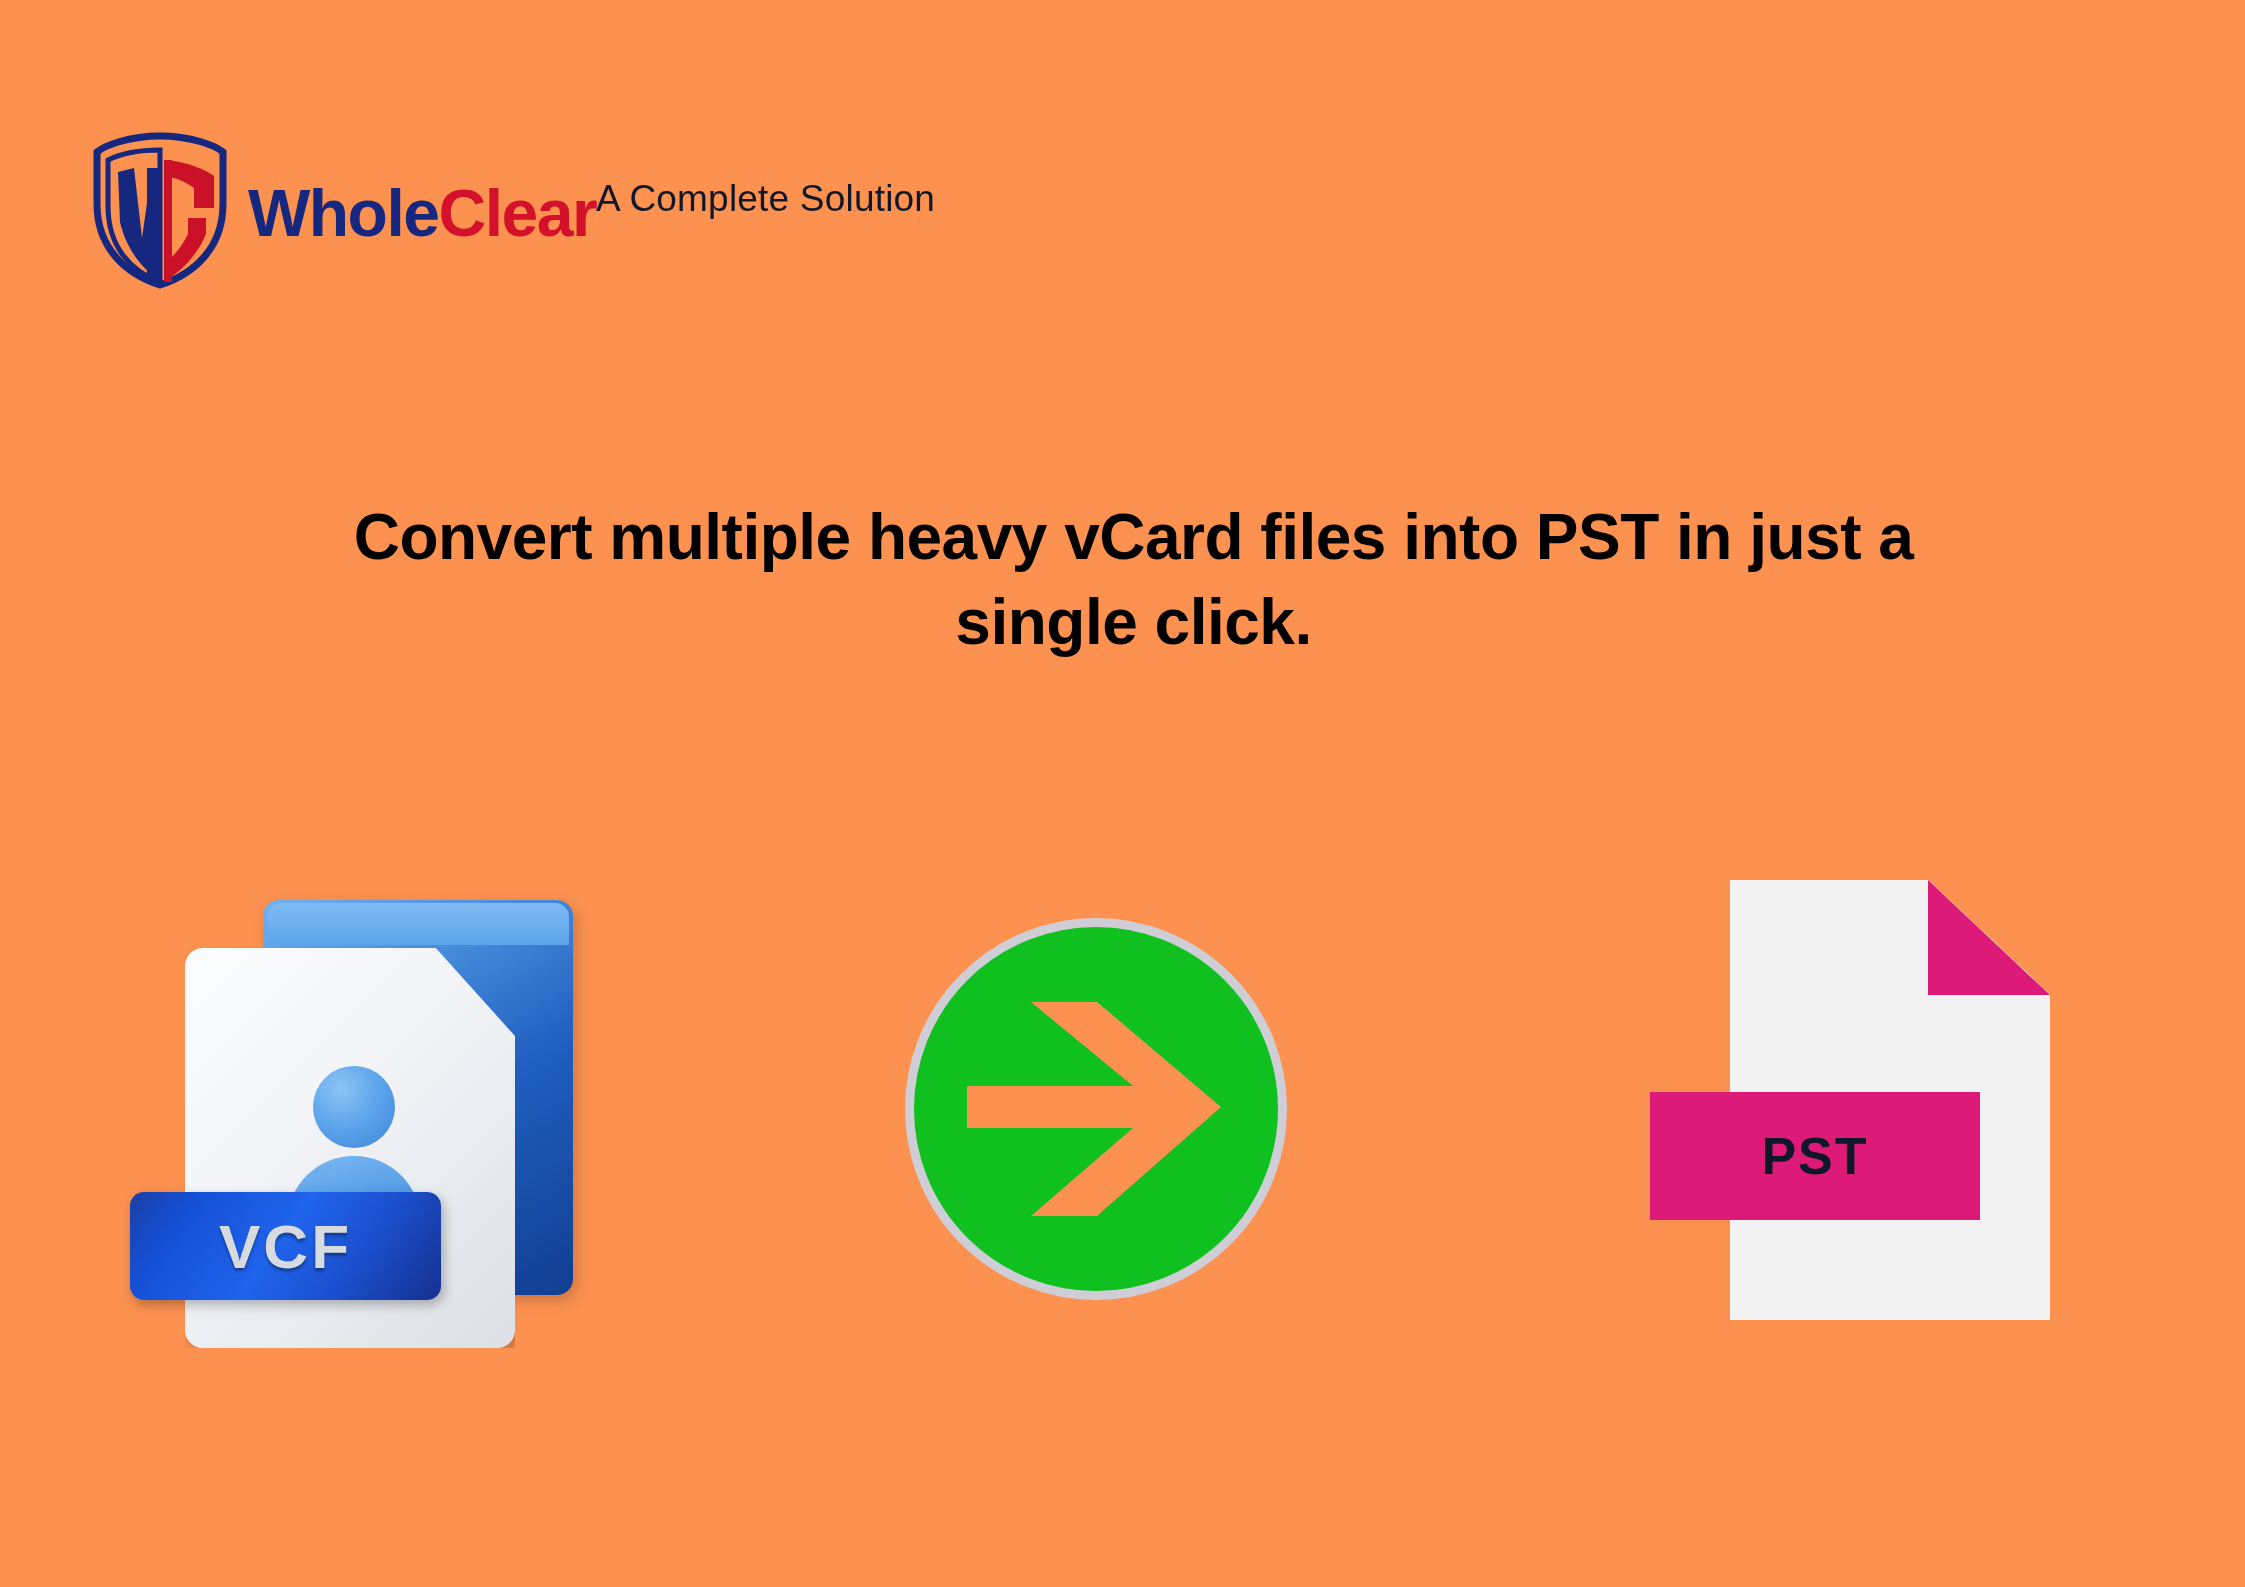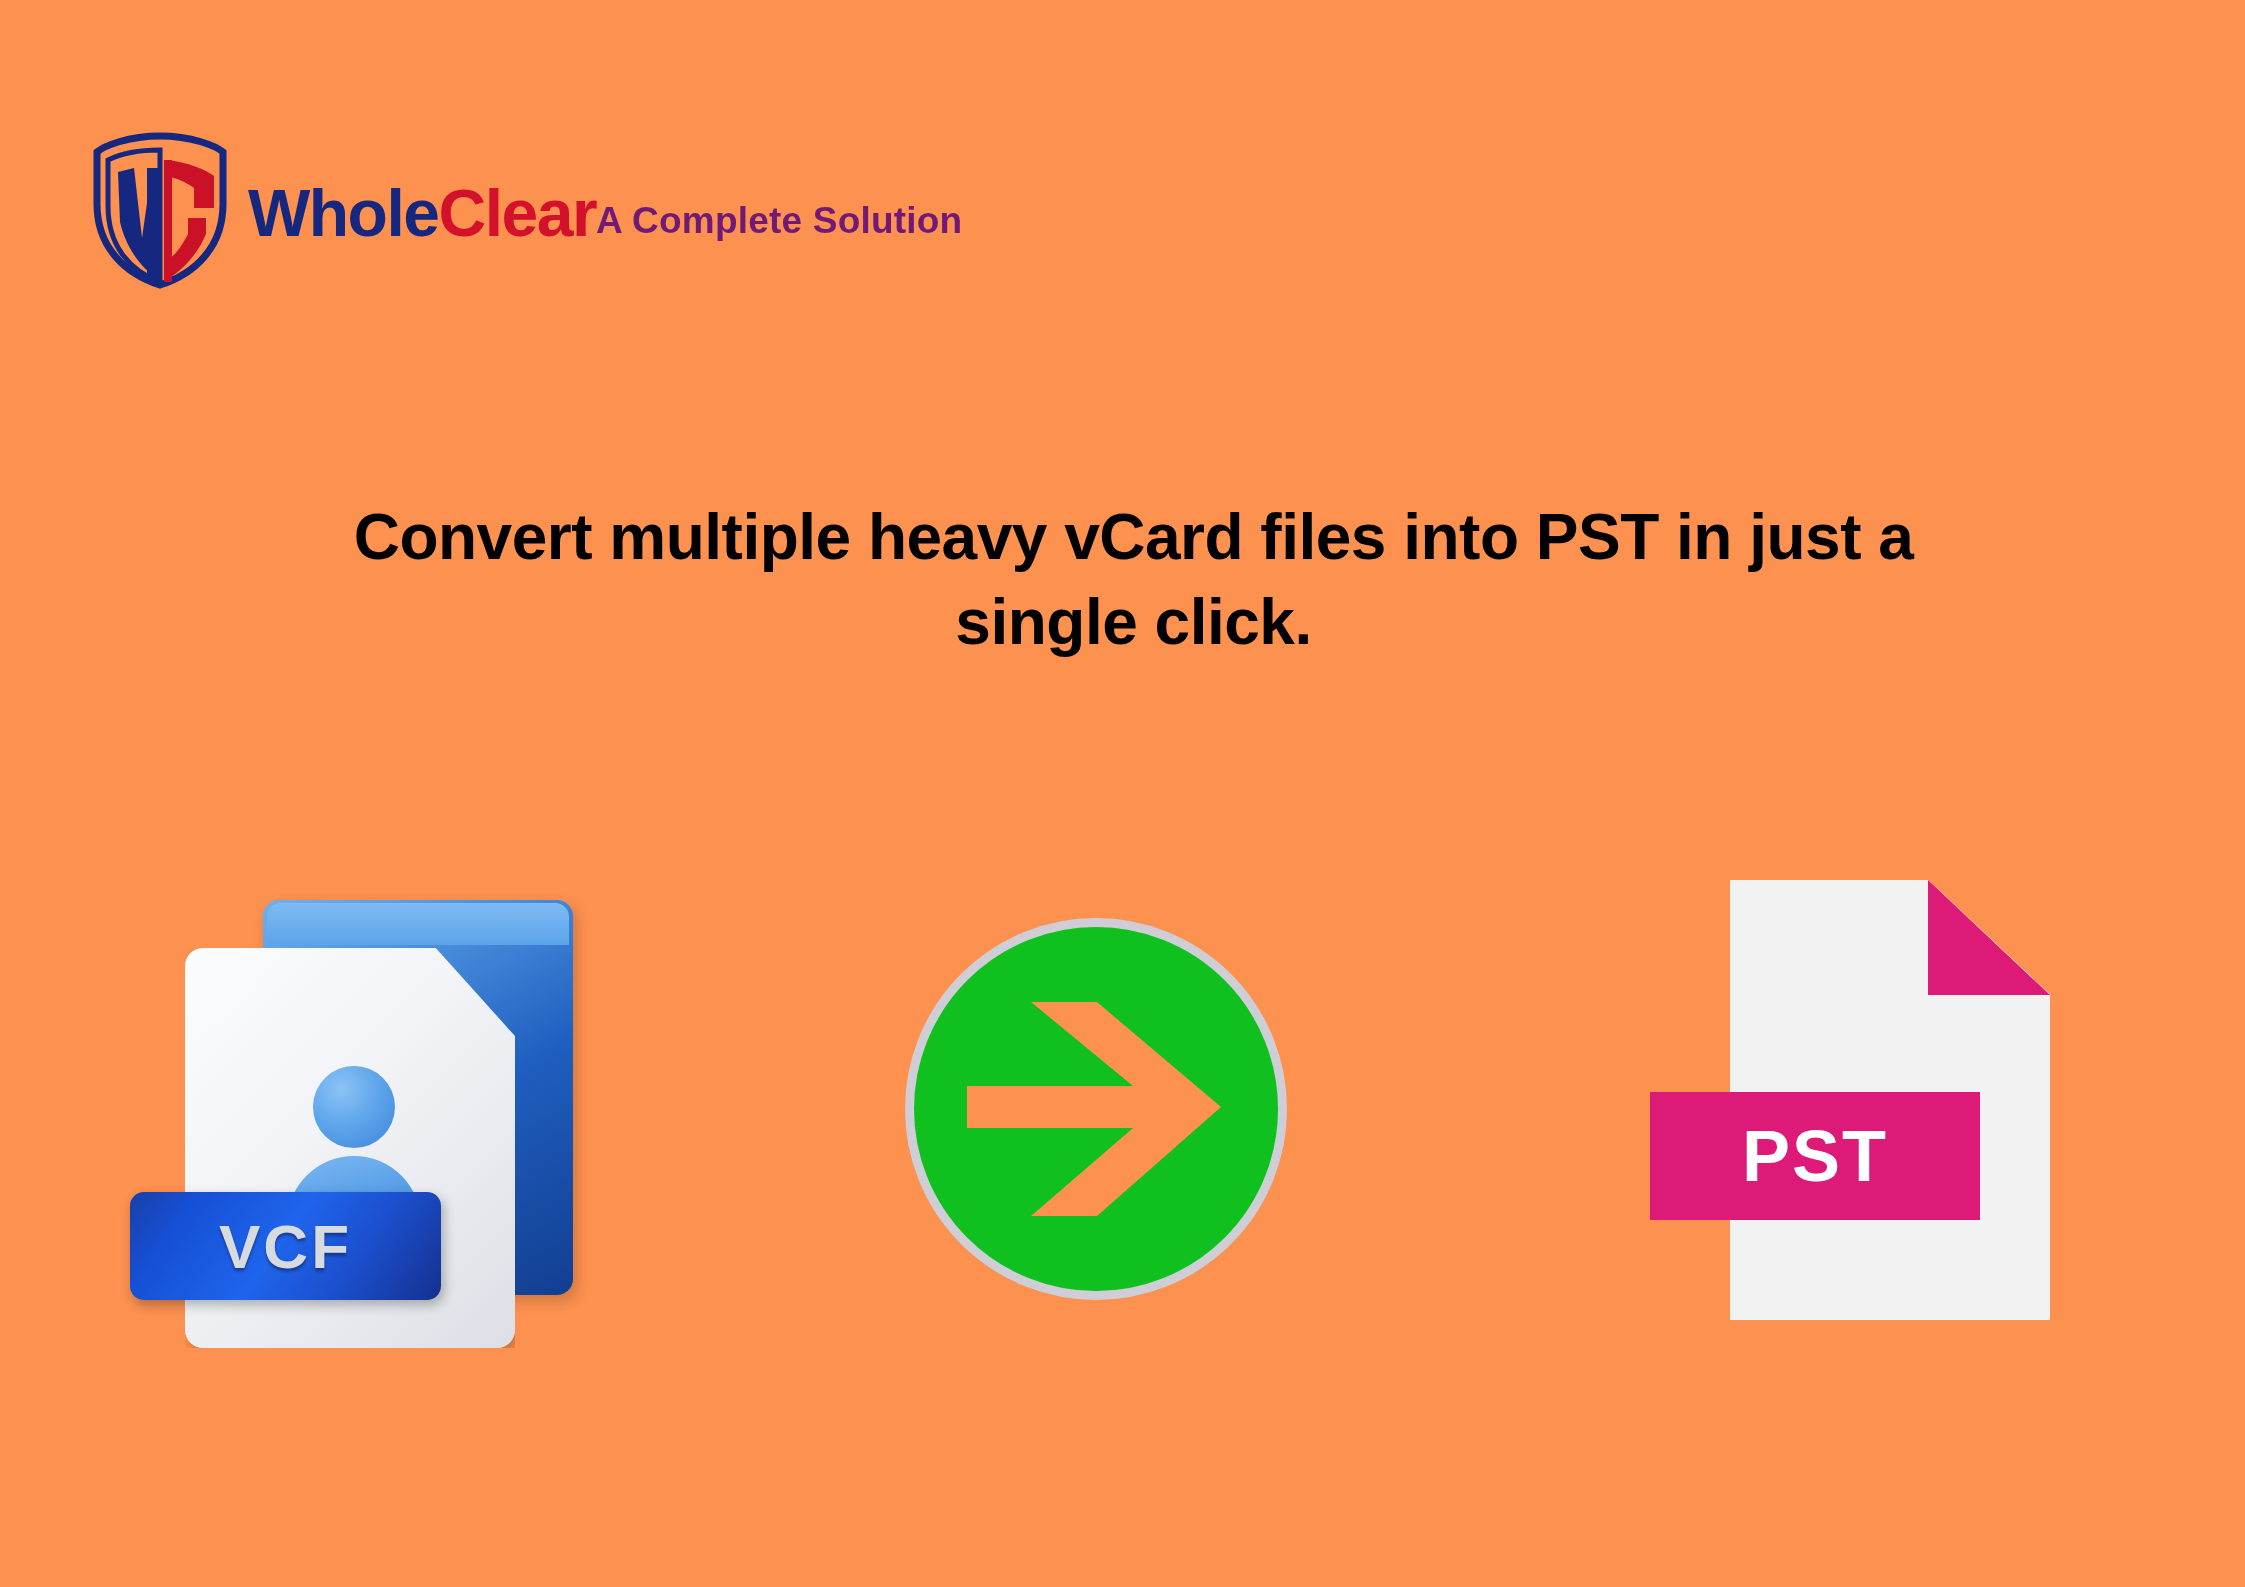--- a/index.html
+++ b/index.html
@@ -44,26 +44,25 @@
     font-size: 66px;
     font-weight: bold;
     letter-spacing: -1.5px;
     line-height: 1;
     white-space: nowrap;
   }
   .word-whole { color: #15277F; }
   .word-clear { color: #D4112A; }
   #logo-tagline {
     font-size: 37px;
-    color: #701a75;
+    color: #0f172a;
     line-height: 1;
-    margin-top: 22px;
+    margin-top: 0;
     letter-spacing: 0.2px;
     white-space: nowrap;
-    font-weight: bold;
   }
 
   
   #headline {
     position: absolute;
     left: 11px;
     top: 452px;
     width: 2245px;
     text-align: center;
     color: #000000;
@@ -217,22 +216,22 @@
     left: 0px;
     top: 212px;
     width: 330px;
     height: 128px;
     background: #DD1A77;
     display: flex;
     align-items: center;
     justify-content: center;
   }
   .pst-banner-label {
-    color: #ffffff;
-    font-size: 72px;
+    color: #0f172a;
+    font-size: 52px;
     font-weight: bold;
     letter-spacing: 2px;
   }
 </style>
 </head>
 <body>
 
 <div id="banner">
 
   <div id="logo-block">

